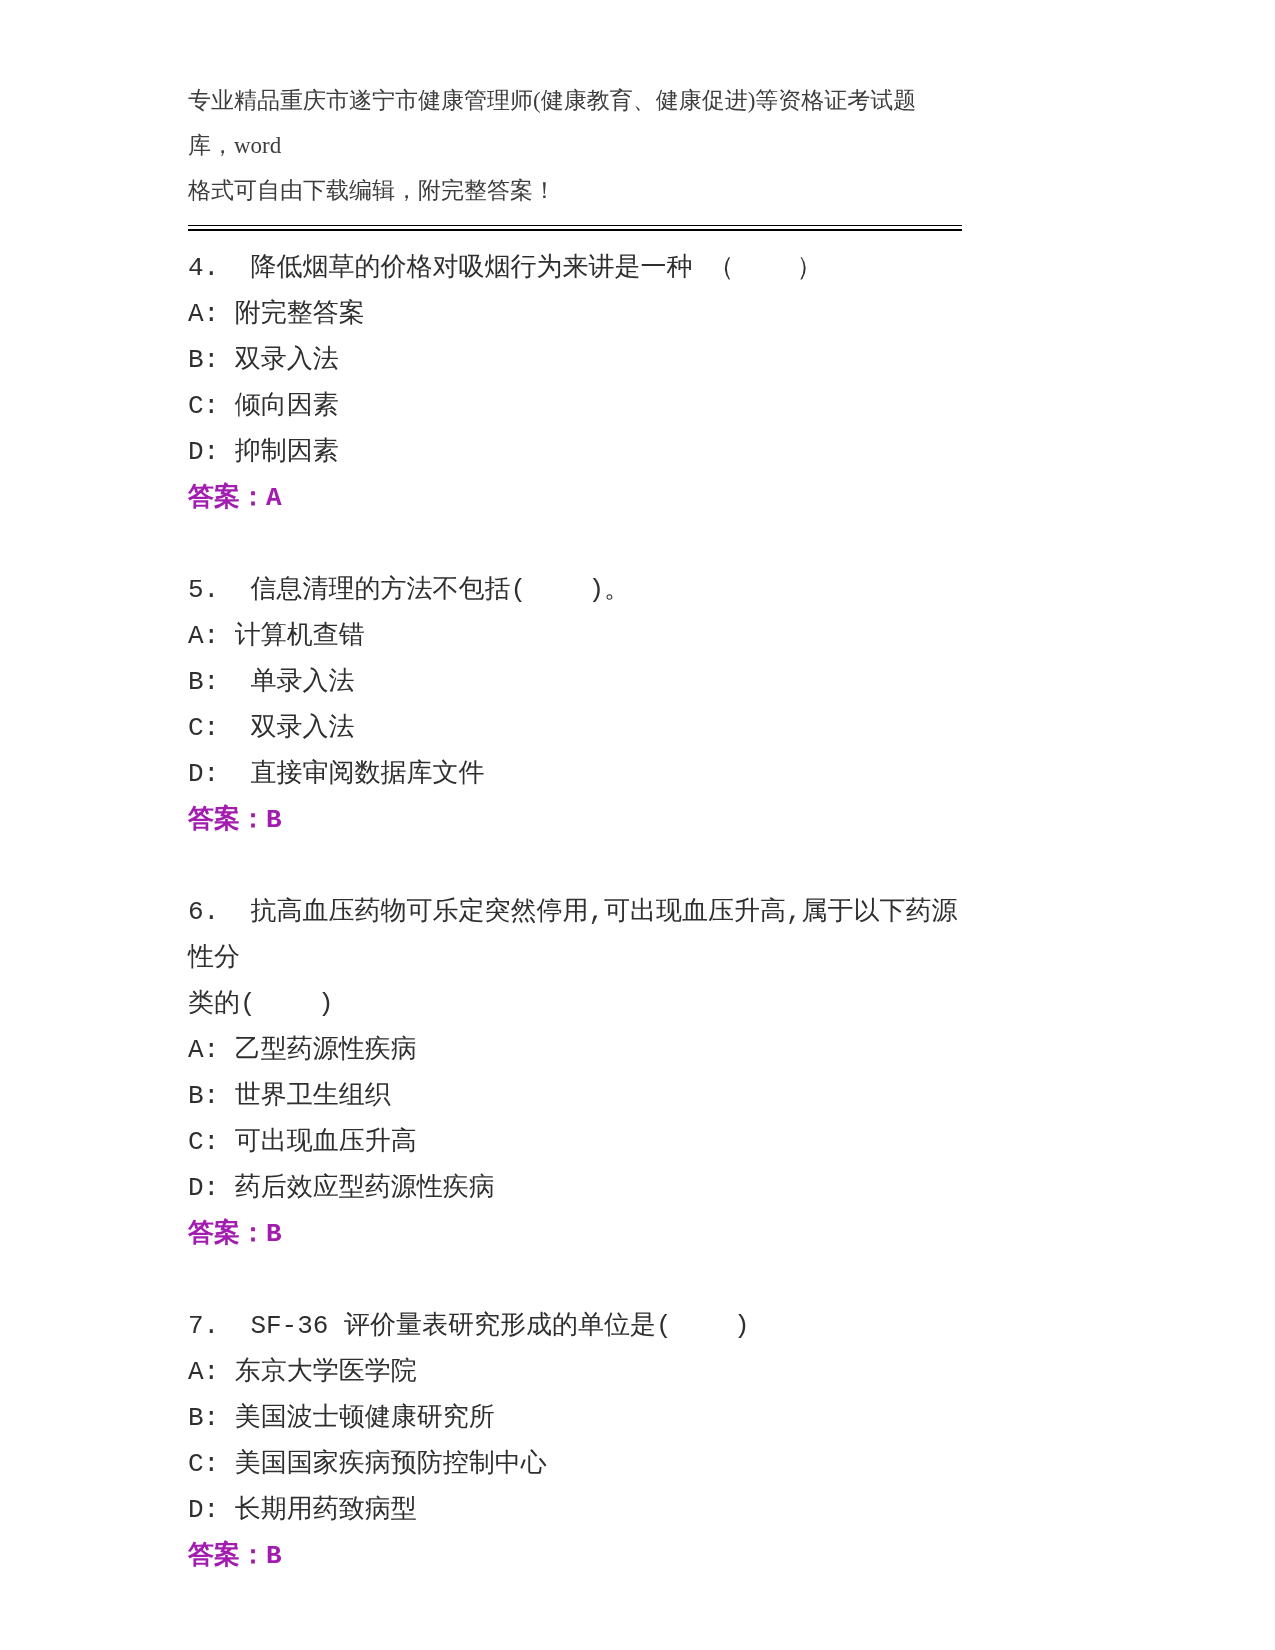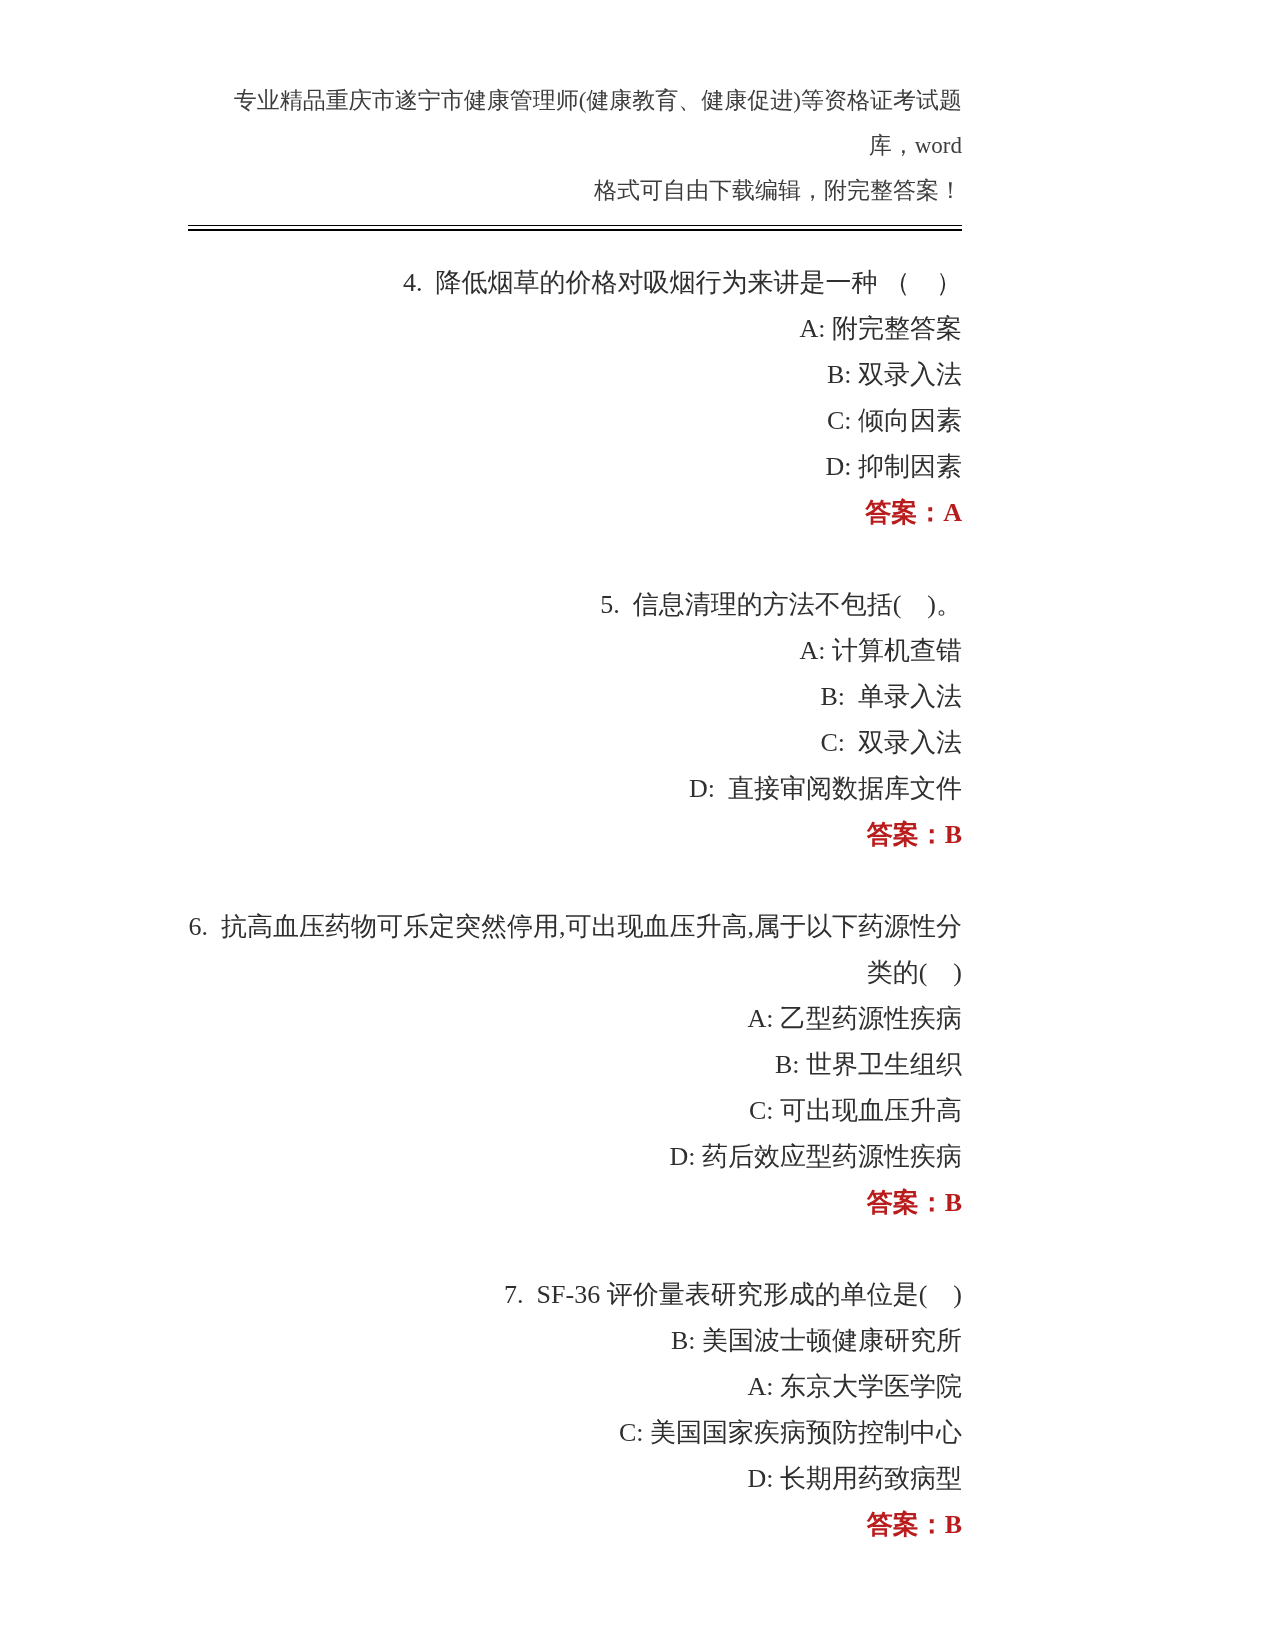--- a/index.html
+++ b/index.html
@@ -9,51 +9,51 @@
   }
   .page {
     position: relative;
     width: 1028px;
     height: 1650px;
     background: #ffffff;
     box-sizing: border-box;
     padding: 78px 66px 0 188px;
     font-family: "Liberation Serif", "DejaVu Serif", serif;
     overflow: hidden;
-    text-align: right;
   }
   .header {
     font-size: 23px;
     line-height: 45px;
     color: #3d3d3d;
   }
   .header .h-line {
     white-space: pre-wrap;
   }
   .separator {
     margin-top: 12px;
     height: 3px;
     border-top: 1px solid #000000;
     border-bottom: 2px solid #000000;
   }
   .questions {
-    margin-top: 29px;
+    margin-top: 14px;
+    font-family: Liberation Mono, monospace;
   }
   .question {
     margin-bottom: 46px;
   }
   .line {
     font-size: 26px;
     line-height: 46px;
     color: #2f2f2f;
     white-space: pre-wrap;
   }
   .answer {
     font-weight: bold;
-    color: #b91c1c;
+    color: #a21caf;
   }
 </style>
 </head>
 <body>
 
 <div class="page">
 
   <div class="header">
     <div class="h-line">专业精品重庆市遂宁市健康管理师(健康教育、健康促进)等资格证考试题库，word</div>
     <div class="h-line">格式可自由下载编辑，附完整答案！</div>
@@ -100,22 +100,22 @@
           <div class="line">D: 药后效应型药源性疾病</div>
         </div>
     <div class="line answer">答案：B</div>
   </div>
 
   <div class="question">
     <div>
           <div class="line">7.  SF-36 评价量表研究形成的单位是(    )</div>
         </div>
     <div>
+          <div class="line">A: 东京大学医学院</div>
           <div class="line">B: 美国波士顿健康研究所</div>
-          <div class="line">A: 东京大学医学院</div>
           <div class="line">C: 美国国家疾病预防控制中心</div>
           <div class="line">D: 长期用药致病型</div>
         </div>
     <div class="line answer">答案：B</div>
   </div>
 </div>
 
 </div>
 
 </body></html>

